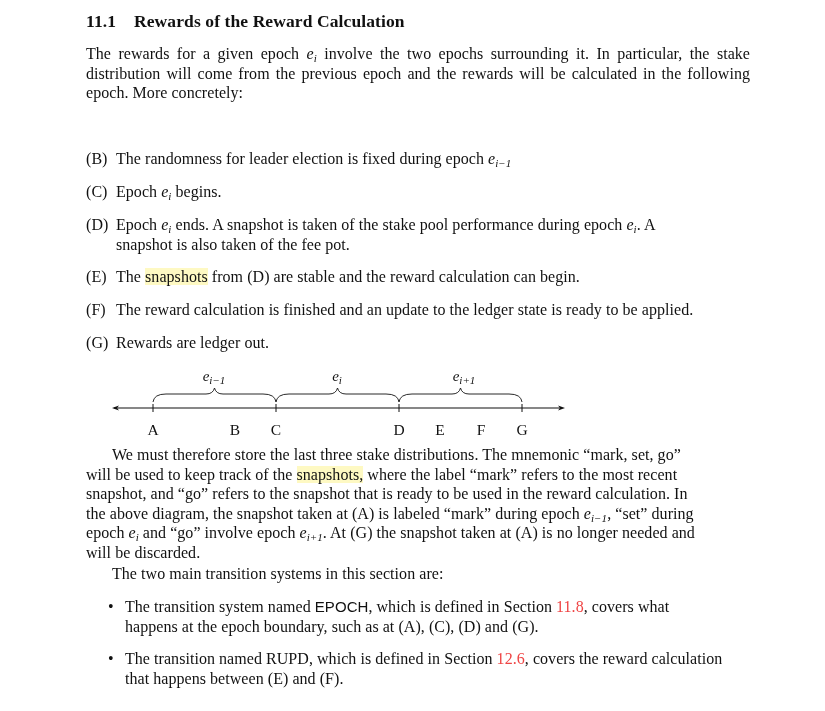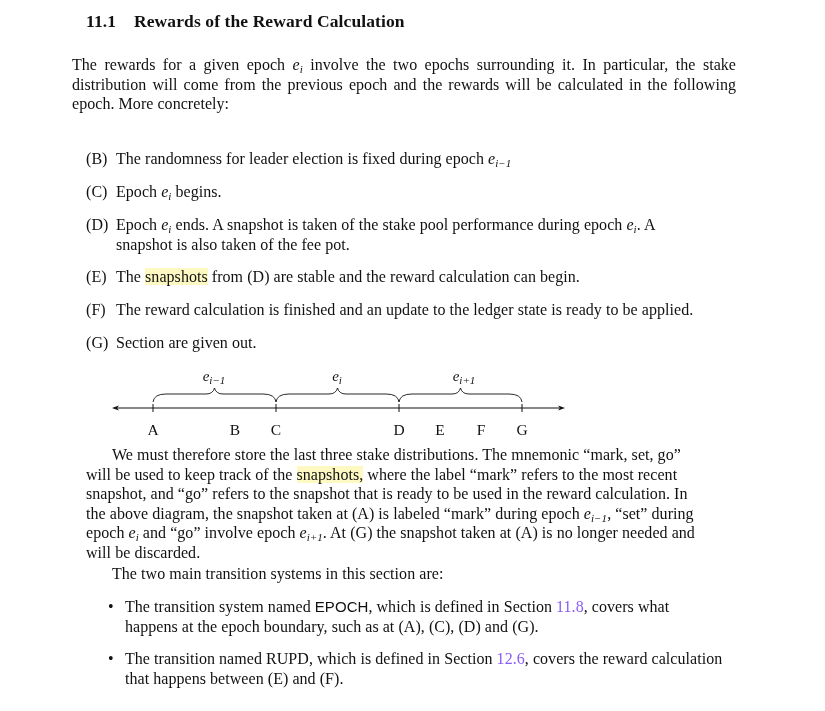--- a/index.html
+++ b/index.html
@@ -3,27 +3,27 @@
 <meta charset="utf-8">
 <style>
   html, body { margin:0; padding:0; background:#ffffff; }
   body { width:825px; height:711px; position:relative; overflow:hidden;
          font-family:"DejaVu Serif","Liberation Serif",serif; color:#111; }
   .page { position:absolute; left:0; top:0; width:825px; height:711px; }
   .abs { position:absolute; white-space:nowrap; }
   .heading { left:86px; top:11px; font-family:"Liberation Serif",serif; font-weight:bold; font-size:17.5px; letter-spacing:0.1px; }
   .heading .num { display:inline-block; width:48px; }
   .txt { font-family:"Liberation Serif",serif; font-size:16px; line-height:19.5px; letter-spacing:0.05px; }
-  .para { left:72px; width:664px; white-space:normal; text-align:justify;margin-top:11px; }
+  .para { left:86px; width:664px; white-space:normal; text-align:justify; }
   .item { left:86px; }
   .item .lbl { display:inline-block; width:30px; }
   .m { font-style:italic; }
   sub { font-size:11px; vertical-align:-3px; line-height:0; font-style:italic; }
   .hl { background:#fef9c3; }
-  .link { color:#8b5cf6; }
+  .link { color:#ef4444; }
   .sans { font-family:"Liberation Sans",sans-serif; font-size:15px; }
   .diagram { position:absolute; left:0; top:0; width:825px; height:711px; pointer-events:none; }
   .dlabel { position:absolute; font-family:"Liberation Serif",serif; font-size:15.5px; transform:translateX(-50%); }
   .elabel { position:absolute; font-family:"Liberation Serif",serif; font-style:italic; font-size:15px; transform:translateX(-50%); }
 </style>
 </head>
 <body>
 
 <div class="page">
 
@@ -53,21 +53,21 @@
 
   <div class="abs txt item" style="top:267px;">
     <span class="lbl">(E)</span><span>The </span><span class="hl">snapshots</span><span> from (D) are stable and the reward calculation can begin.</span>
   </div>
 
   <div class="abs txt item" style="top:300px;">
     <span class="lbl">(F)</span><span>The reward calculation is finished and an update to the ledger state is ready to be applied.</span>
   </div>
 
   <div class="abs txt item" style="top:333px;">
-    <span class="lbl">(G)</span><span>Section are given out.</span>
+    <span class="lbl">(G)</span><span>Rewards are ledger out.</span>
   </div>
 
   <svg class="diagram" viewBox="0 0 825 711">
 
     <line x1="114" y1="408" x2="562" y2="408" stroke="#111" stroke-width="1.2"></line>
     <path d="M112,408 L119,405.5 L117,408 L119,410.5 Z" fill="#111"></path>
     <path d="M565,408 L558,405.5 L560,408 L558,410.5 Z" fill="#111"></path>
 
     <line x1="153" y1="404" x2="153" y2="412" stroke="#111" stroke-width="1"></line>
     <line x1="276" y1="404" x2="276" y2="412" stroke="#111" stroke-width="1"></line>

